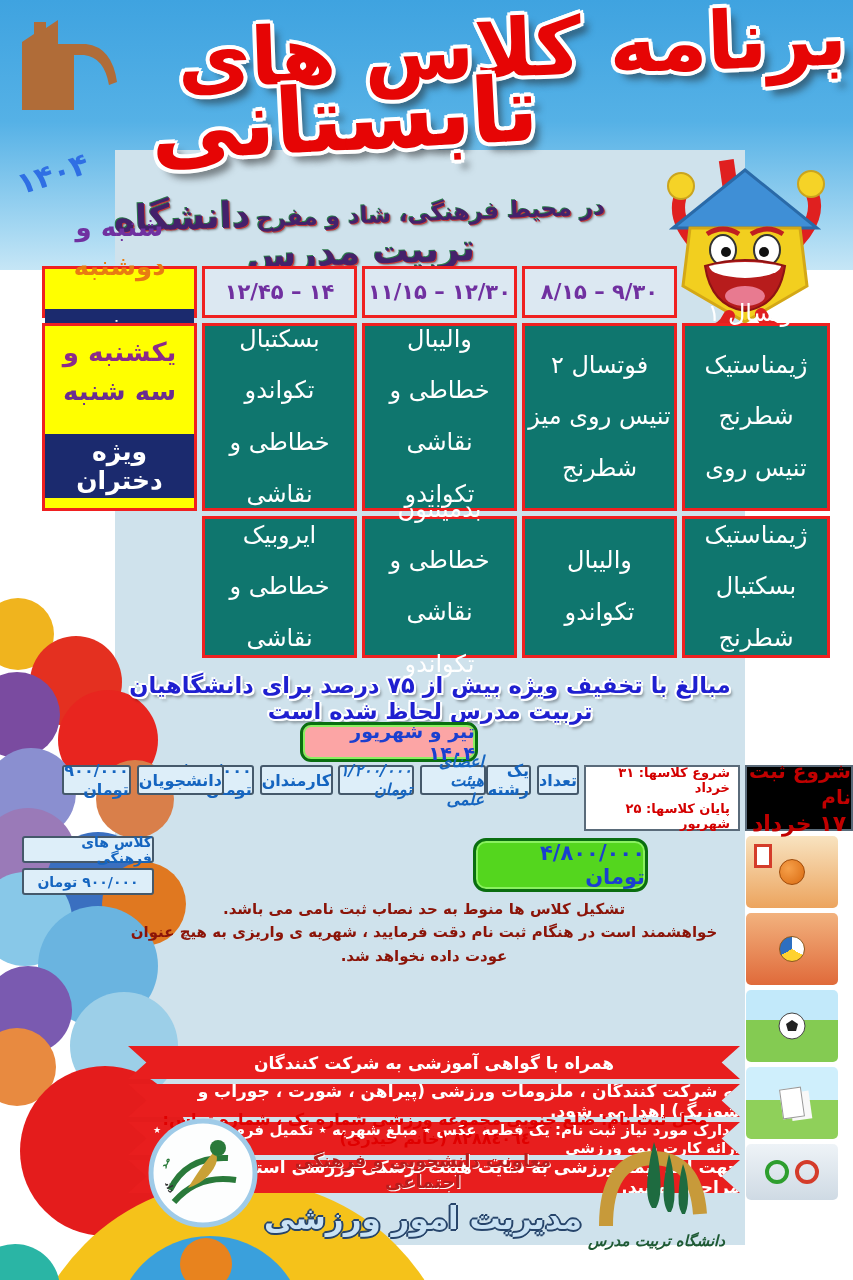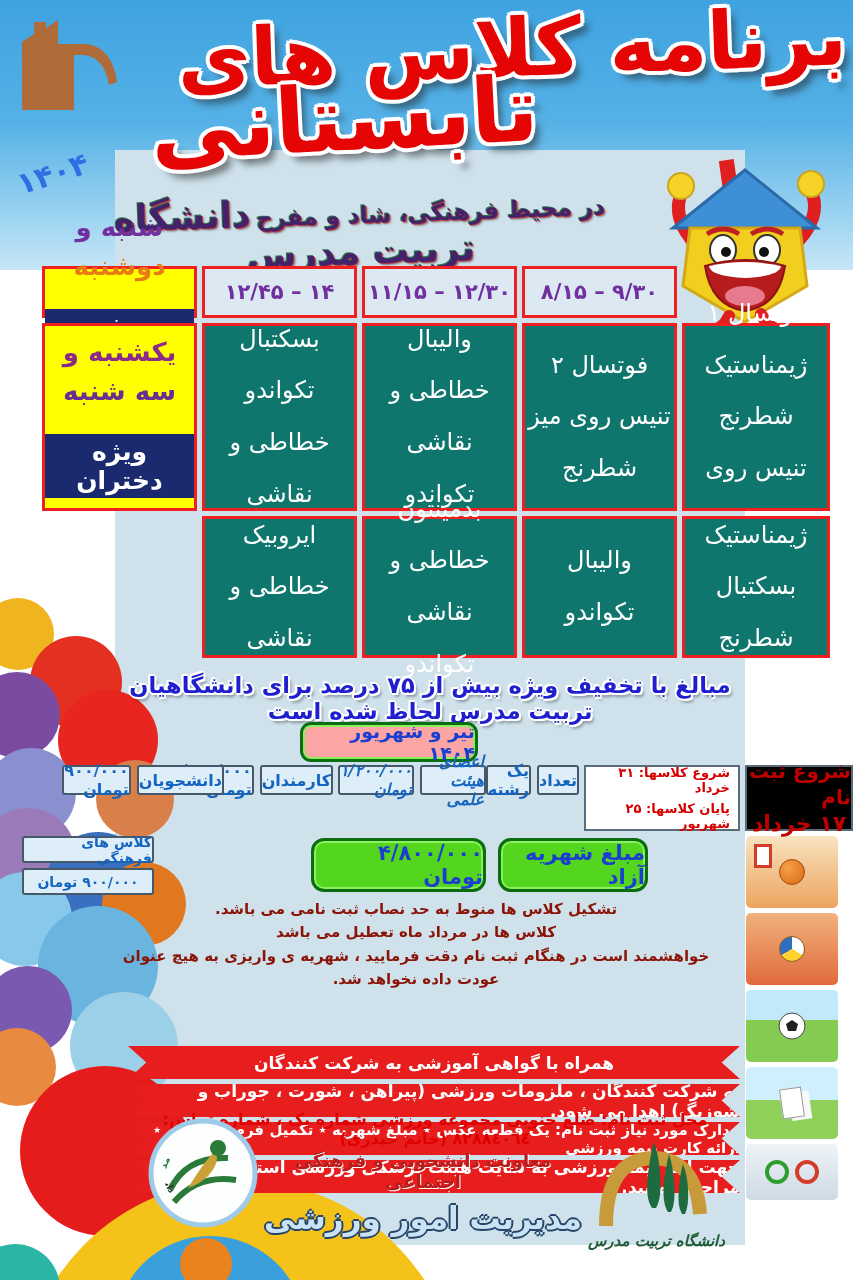--- a/index.html
+++ b/index.html
@@ -74,21 +74,21 @@
               flex-direction:column; gap:5px; }
   .cultural .pbox { height:27px; font-size:14px; }
   .freerow { position:absolute; left:292px; top:838px; width:356px; display:flex; gap:12px;
              direction:rtl; }
   .gbox { background:#54d61e; border:3px solid #0a6e10; border-radius:13px; color:#1a3fd0;
           font-weight:bold; font-size:21px; height:54px; display:flex; align-items:center;
           justify-content:center; box-shadow:inset 0 0 0 2px #8af060; }
   .gbox.label { width:150px; } .gbox.amount { width:175px; }
 
   
-  .notes { position:absolute; left:108px; top:898px; width:616px; text-align:center;
+  .notes { position:absolute; left:116px; top:898px; width:616px; text-align:center;
            color:#8b1408; font-weight:bold; font-size:15px; line-height:1.55; }
 
   
   .ribbons { position:absolute; left:128px; top:1006px; width:612px;margin-top:40px; }
   .ribbon { height:33px; margin-bottom:5px; background:#e81e1e; color:#fff; font-weight:bold;
             font-size:17px; display:flex; align-items:center; justify-content:center;
             clip-path:polygon(0 0,100% 0,97% 50%,100% 100%,0 100%,3% 50%); }
   .ribbon.small { font-size:15px; }
 
   
@@ -275,27 +275,25 @@
       <div class="pbox">۹۰۰/۰۰۰ تومان</div>
     </div>
   </div>
 
   <div class="cultural">
     <div class="pbox">کلاس های فرهنگی</div>
     <div class="pbox">۹۰۰/۰۰۰ تومان</div>
   </div>
 
   <div class="freerow">
-    <div class="gbox label">مبلغ شهریه آزاد</div>
     <div class="gbox amount">۴/۸۰۰/۰۰۰ تومان</div>
   </div>
 
   <div class="notes">
     <div>تشکیل کلاس ها منوط به  حد نصاب ثبت نامی می باشد.</div>
-    <div>کلاس ها در مرداد ماه تعطیل می باشد</div>
     <div>خواهشمند است در هنگام ثبت نام دقت فرمایید ، شهریه ی واریزی به هیچ عنوان عودت داده نخواهد شد.</div>
   </div>
 
   <div class="ribbons">
     <div class="ribbon">همراه با گواهی آموزشی به شرکت کنندگان</div>
     <div class="ribbon">به شرکت کنندگان ، ملزومات ورزشی  (پیراهن ، شورت ، جوراب و شوزبگ) اهدا می شود.</div>
     <div class="ribbon small">مدارک مورد نیاز ثبت نام: یک قطعه عکس ٭ مبلغ شهریه ٭ تکمیل فرم تعهدنامه ٭ ارائه کارت بیمه ورزشی</div>
     <div class="ribbon">جهت اخذ بیمه ورزشی به سایت هیئت پزشکی ورزشی استان تهران مراجعه نمایید.</div>
   </div>
 

